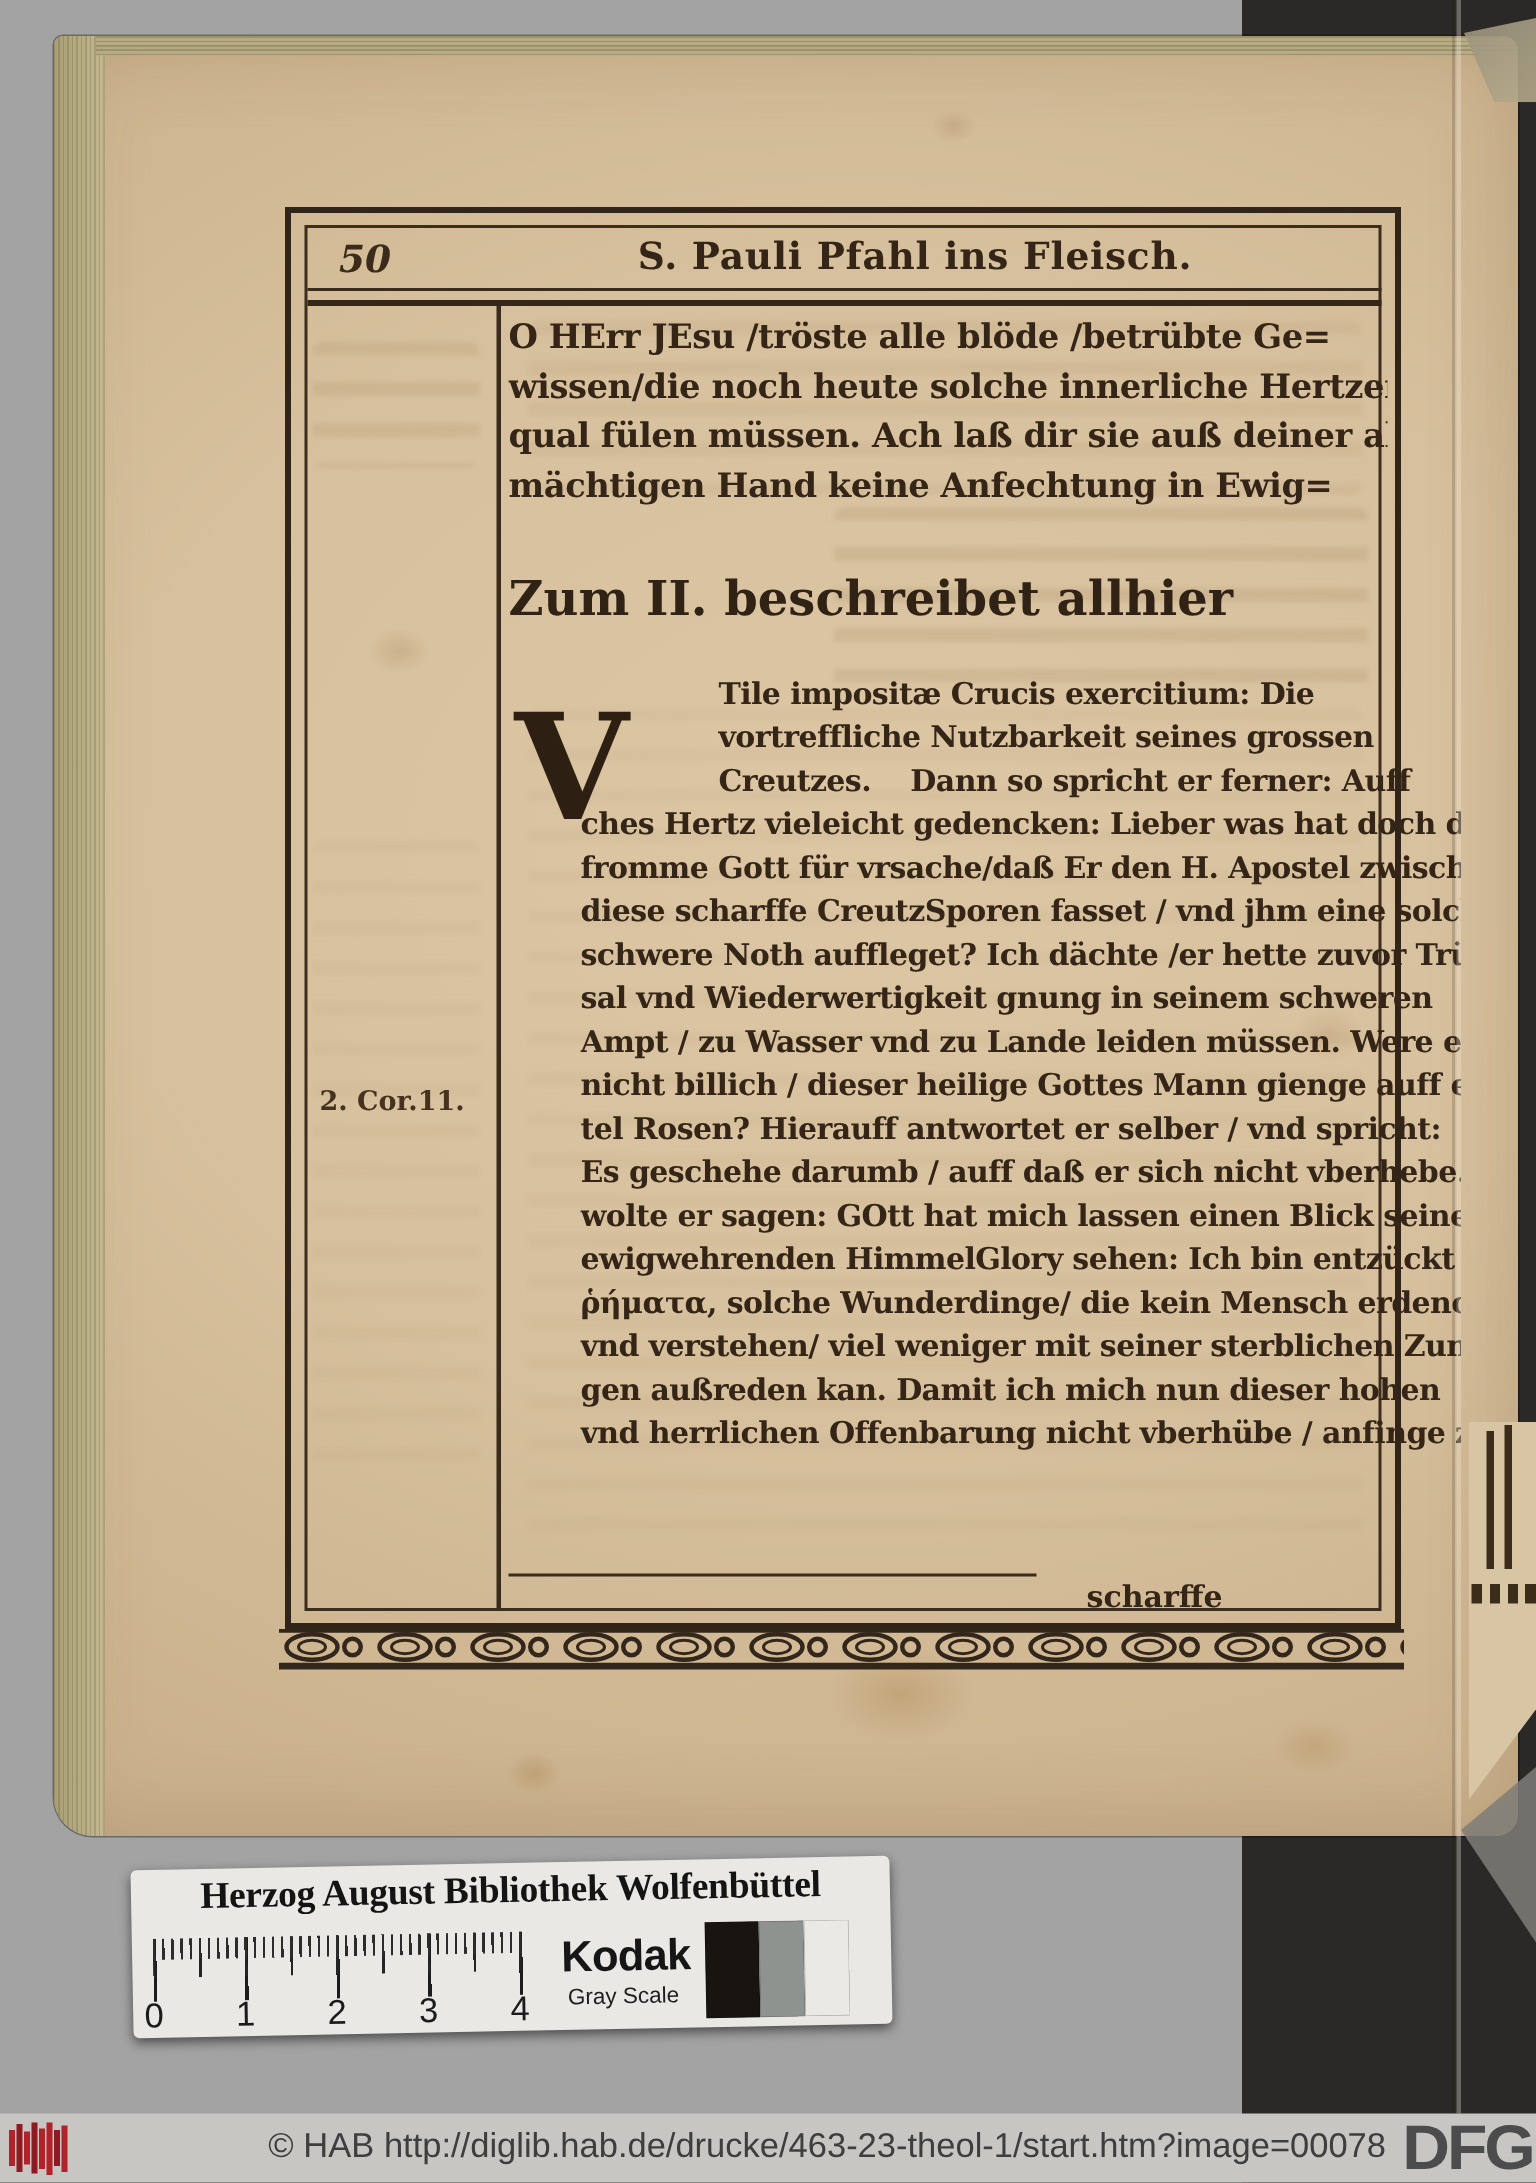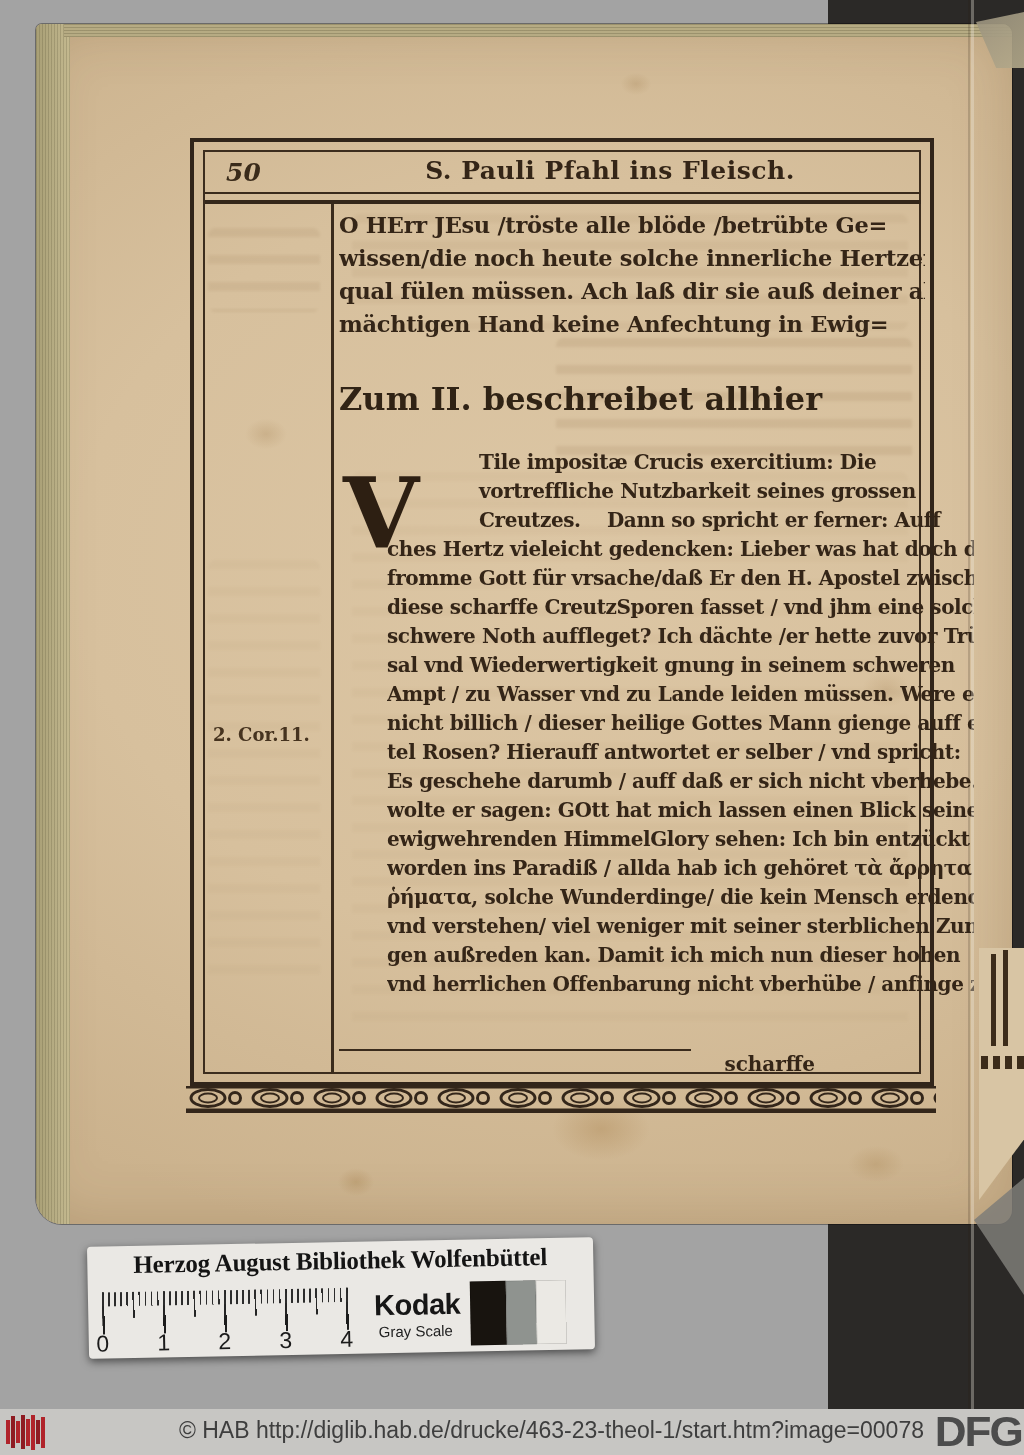--- a/index.html
+++ b/index.html
@@ -169,21 +169,20 @@
     <div class="tl">fromme Gott für vrsache/daß Er den H. Apostel zwischē</div>
     <div class="tl">diese scharffe CreutzSporen fasset / vnd jhm eine solche</div>
     <div class="tl">schwere Noth auffleget? Ich dächte /er hette zuvor Trüb=</div>
     <div class="tl">sal vnd Wiederwertigkeit gnung in seinem schweren</div>
     <div class="tl">Ampt / zu Wasser vnd zu Lande leiden müssen. Were es</div>
     <div class="tl">nicht billich / dieser heilige Gottes Mann gienge auff ei=</div>
     <div class="tl">tel Rosen? Hierauff antwortet er selber / vnd spricht:</div>
     <div class="tl">Es geschehe darumb / auff daß er sich nicht vberhebe. Als</div>
     <div class="tl">wolte er sagen: GOtt hat mich lassen einen Blick seiner</div>
     <div class="tl">ewigwehrenden HimmelGlory sehen: Ich bin entzückt</div>
-    <div class="tl">worden ins Paradiß / allda hab ich gehöret τὰ ἄρρητα</div>
     <div class="tl">ῥήματα, solche Wunderdinge/ die kein Mensch erdencken</div>
     <div class="tl">vnd verstehen/ viel weniger mit seiner sterblichen Zun=</div>
     <div class="tl">gen außreden kan. Damit ich mich nun dieser hohen</div>
     <div class="tl">vnd herrlichen Offenbarung nicht vberhübe / anfinge zu</div>
   </div>
 
   <div class="endrule"></div>
   <div class="catchword">scharffe</div>
 
   <svg class="ornament" width="750" height="28" viewBox="0 0 750 28">

